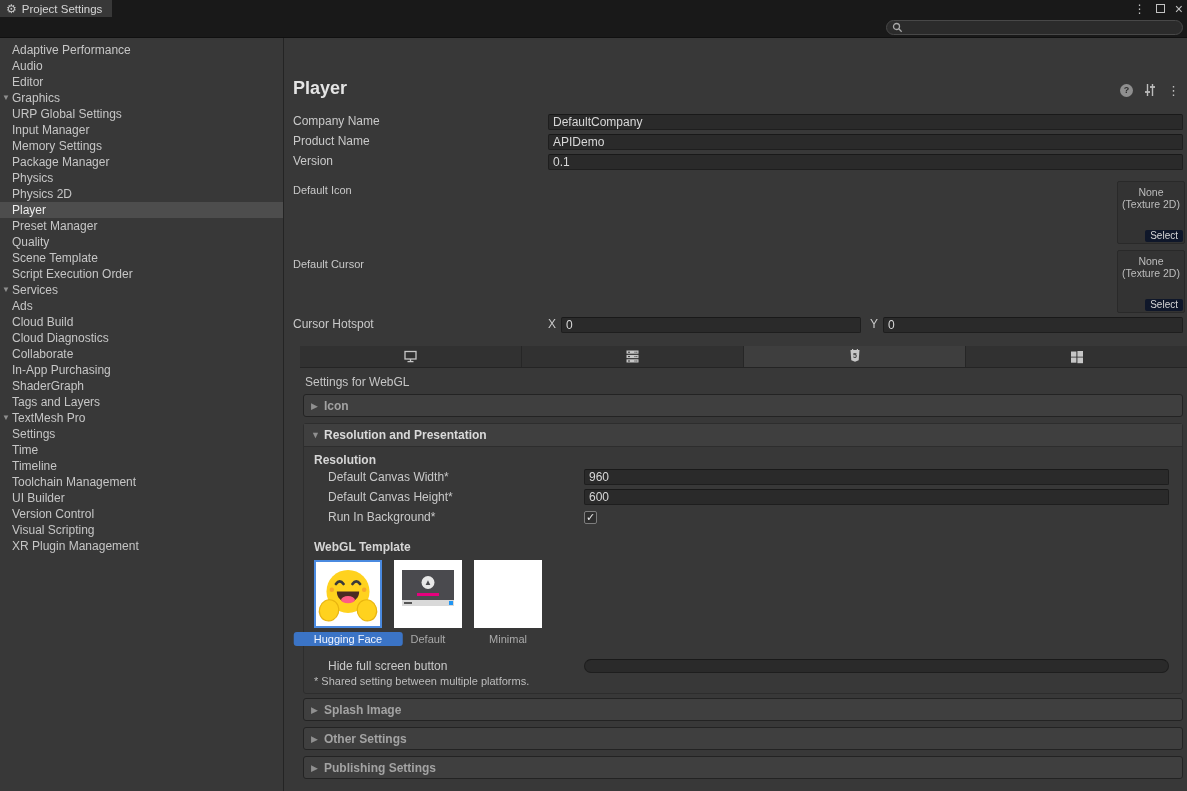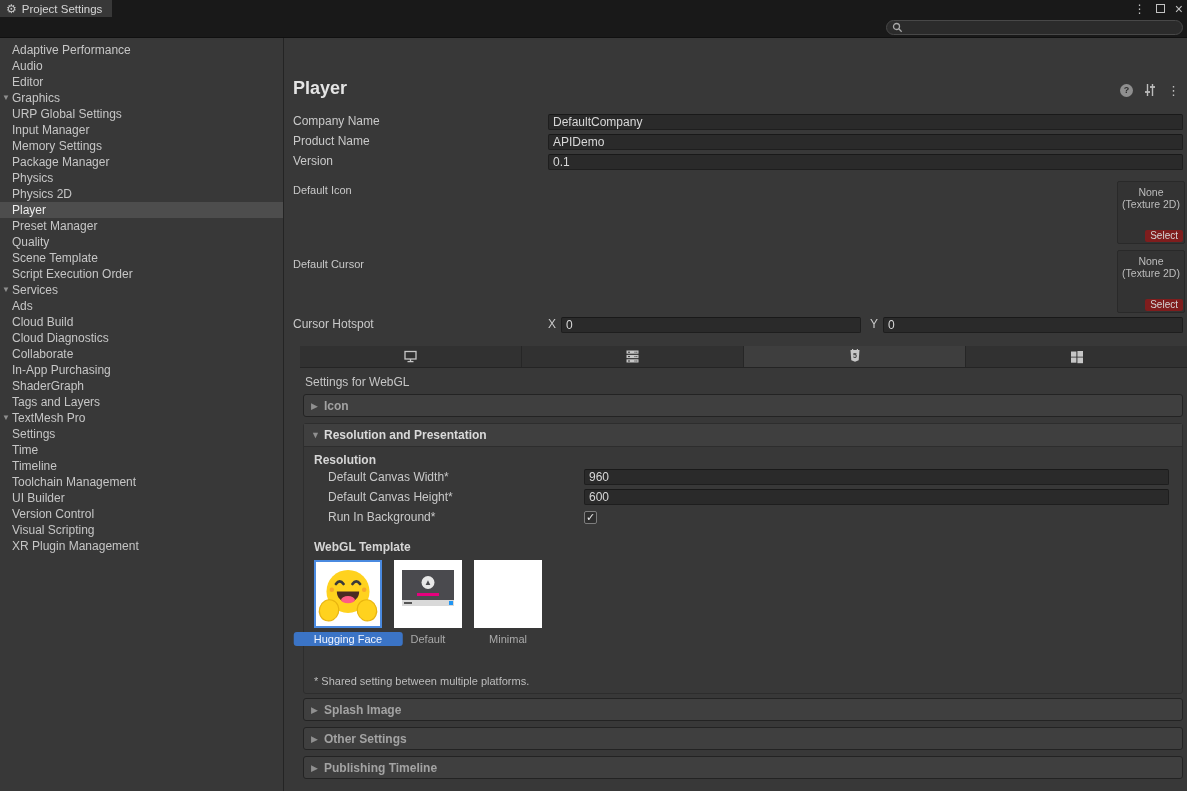--- a/index.html
+++ b/index.html
@@ -34,21 +34,21 @@
   
   .frow { position:absolute; left:9px; right:4px; display:flex; align-items:flex-start; height:16px; }
   .frow .lbl { width:255px; font-size:12px; color:#c9c9c9; flex:none; }
   .field { background:#2a2a2a; border:1px solid #1e1e1e; border-top-color:#191919; border-radius:2px; height:16px; color:#d8d8d8; font-size:12px; padding:0 4px; display:flex; align-items:center; }
   input.field { outline:none; font-family:inherit; }
   .frow .field { flex:1; }
   .plainlbl { position:absolute; left:9px; font-size:11px; color:#c9c9c9; }
   
   .slot { position:absolute; right:2px; width:68px; height:63px; background:#333333; border:1px solid #292929; border-radius:2px; }
   .slot .ntxt { text-align:center; font-size:10.5px; color:#bdbdbd; line-height:12px; padding-top:4px; }
-  .slot .selbtn { position:absolute; right:1px; bottom:1px; background:#7f1d1d; color:#d6d6d6; font-size:10px; line-height:12px; padding:0 5px; border-radius:2px;margin-left:10px; }
+  .slot .selbtn { position:absolute; right:1px; bottom:1px; background:#0f172a; color:#d6d6d6; font-size:10px; line-height:12px; padding:0 5px; border-radius:2px;margin-left:10px; }
   
   .axis { font-size:12px; color:#c9c9c9; flex:none; }
   
   .tabbar { position:absolute; top:308px; left:16px; right:0; height:22px; display:flex; background:#2c2c2c; border-bottom:1px solid #242424; }
   .ptab { flex:1; background:#313131; border-right:1px solid #262626; display:flex; align-items:center; justify-content:center; cursor:default; }
   .ptab:last-child { border-right:none; }
   .ptab.selected { background:#3e3e3e; }
   .settingsfor { position:absolute; top:337px; left:21px; font-size:12px; color:#c6c6c6; }
   
   .sect { position:absolute; left:19px; right:4px; height:23px; background:#3f3f3f; border:1px solid #232323; border-radius:3px; display:flex; align-items:center; padding-left:7px; }
@@ -384,29 +384,33 @@
         <div class="card"></div>
       </div>
       <div class="cardlabels">
         <span class="clab">
             <span class="pill">Hugging Face</span>
           </span>
         <span class="clab">Default</span>
         <span class="clab">Minimal</span>
       </div>
 
+      <div class="res-row" style="margin-top:8px">
+        <span class="lbl">Hide full screen button</span>
+        <input class="field pillfield" value="" style="">
+      </div>
       <div class="sharednote">* Shared setting between multiple platforms.</div>
     </div>
 
     <div class="sect" style="top:660px">
       <span class="fold">▶</span>
       <span class="sname">Splash Image</span>
     </div>
     <div class="sect" style="top:689px">
       <span class="fold">▶</span>
       <span class="sname">Other Settings</span>
     </div>
     <div class="sect" style="top:718px">
       <span class="fold">▶</span>
-      <span class="sname">Publishing Timeline</span>
+      <span class="sname">Publishing Settings</span>
     </div>
   </div>
 </div>
 
 </body></html>

